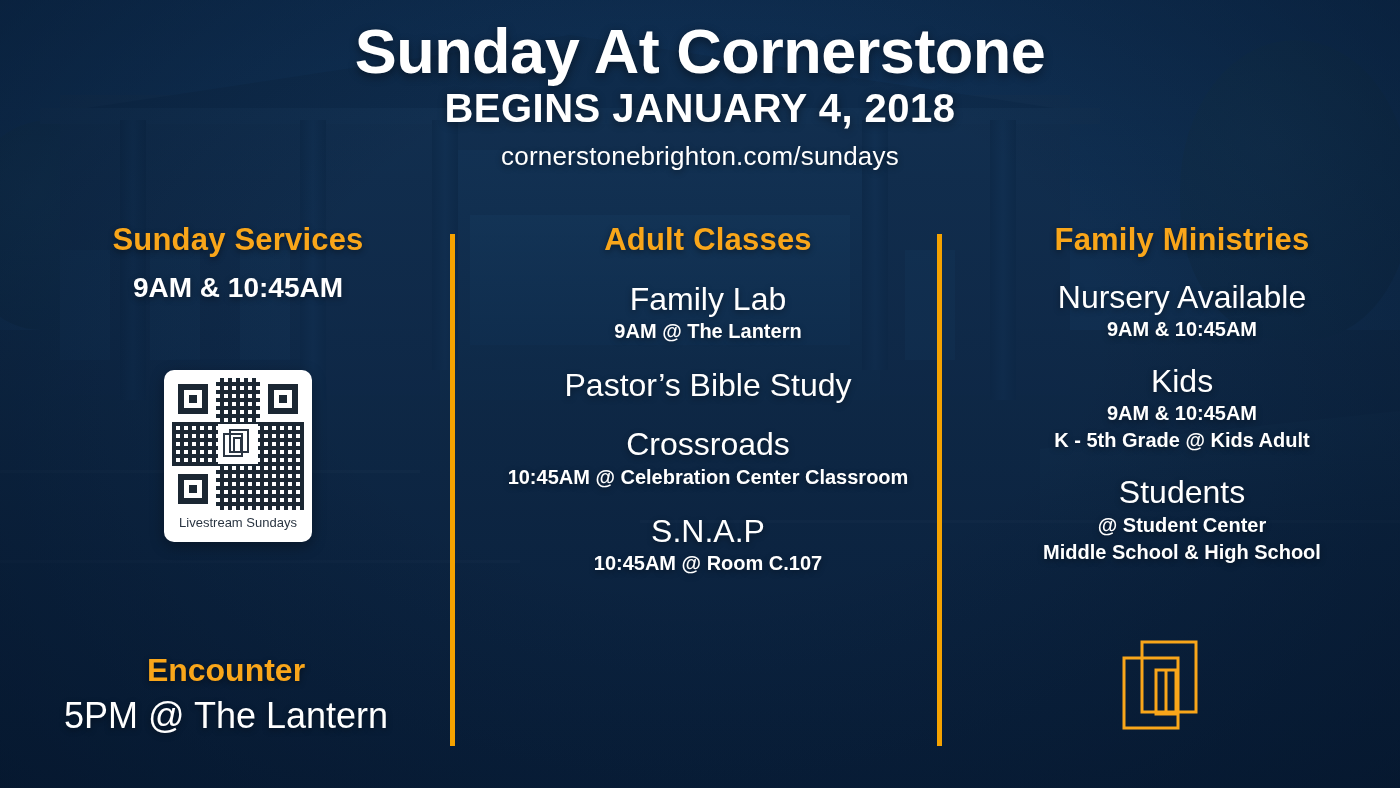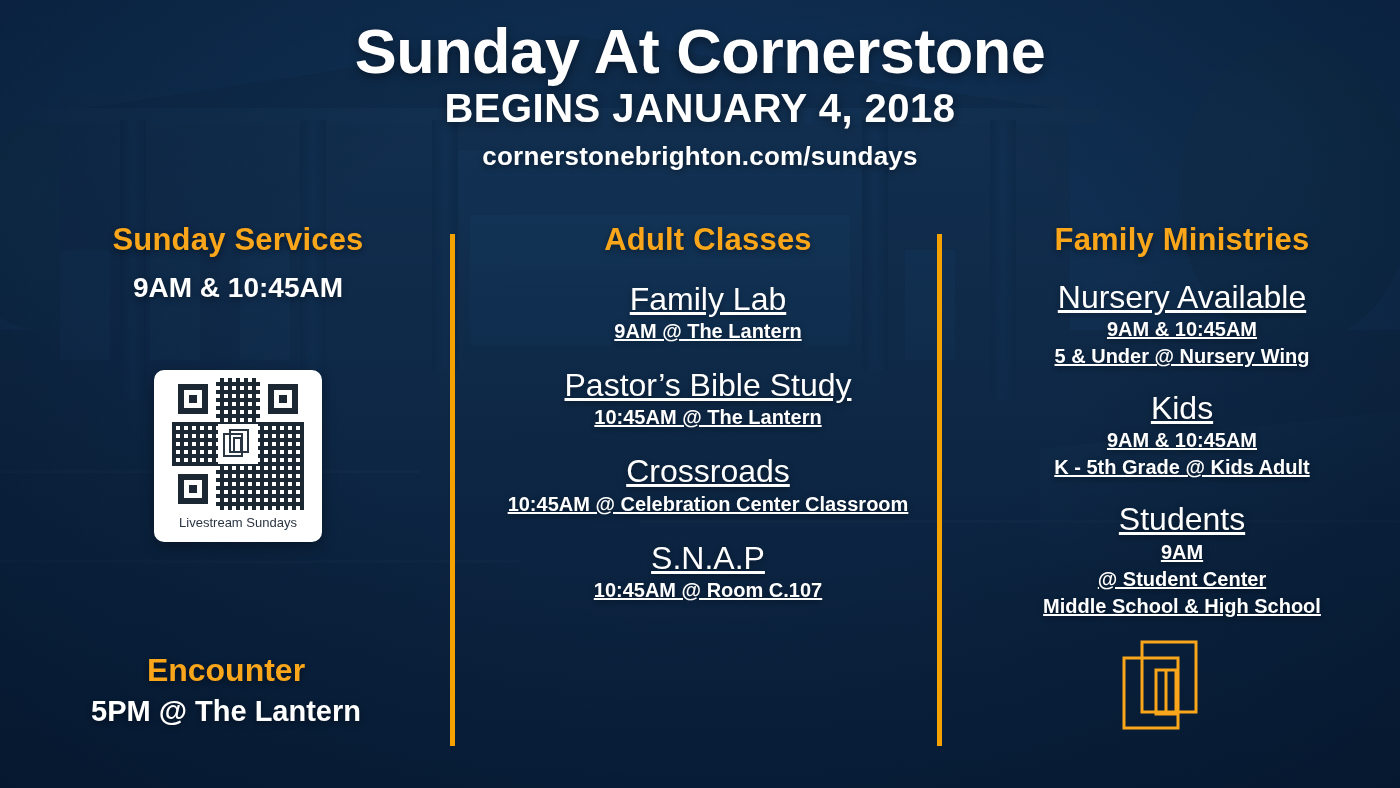--- a/index.html
+++ b/index.html
@@ -127,21 +127,21 @@
   }
   .subtitle {
     font-size: 40px;
     font-weight: bold;
     letter-spacing: .5px;
     margin-top: 2px;
     text-shadow: 0 2px 8px rgba(0,0,0,.45);
   }
   .weblink {
     font-size: 26px;
-    font-weight: bold;
+    font-weight: normal;
     margin-top: 10px;
     letter-spacing: .2px;
     text-shadow: 0 2px 6px rgba(0,0,0,.45);
   }
 
   .columns {
     position: absolute;
     top: 222px;
     left: 0;
     width: 1400px;
@@ -168,21 +168,21 @@
   .divider-2 { left: 937px; }
 
   .col-head {
     color: #f9a61a;
     font-weight: bold;
     font-size: 31px;
     letter-spacing: .2px;
     text-shadow: 0 2px 6px rgba(0,0,0,.45);
   }
 
-  .entry { margin-top: 18px; text-decoration: underline; }
+  .entry { margin-top: 18px; }
   .entry-name {
     font-size: 32px;
     font-weight: normal;
     line-height: 1.1;
     text-shadow: 0 2px 6px rgba(0,0,0,.4);
   }
   .entry-detail {
     font-size: 20px;
     font-weight: bold;
     line-height: 1.25;
@@ -192,21 +192,21 @@
 
   .svc-time {
     font-size: 28px;
     font-weight: bold;
     margin-top: 14px;
     text-shadow: 0 2px 6px rgba(0,0,0,.4);
   }
 
   
   .qr-wrap {
-    width: 168px;
+    width: 148px;
     height: 172px;
     margin: 66px auto 0 auto;
     background: #ffffff;
     border-radius: 10px;
     padding: 8px 8px 4px 8px;
     display: flex;
     flex-direction: column;
     align-items: center;
     box-shadow: 0 4px 14px rgba(0,0,0,.35);
   }
@@ -262,22 +262,22 @@
     width: 452px;
     text-align: center;
   }
   .encounter-name {
     color: #f9a61a;
     font-size: 32px;
     font-weight: bold;
     text-shadow: 0 2px 6px rgba(0,0,0,.45);
   }
   .encounter-detail {
-    font-size: 29px;
-    font-weight: bold;
+    font-size: 36px;
+    font-weight: normal;
     margin-top: 6px;
     text-shadow: 0 2px 6px rgba(0,0,0,.4);
   }
 
   .col-2 .entry { margin-top: 24px; }
   .col-2 .entry:first-of-type { margin-top: 18px; }
 
   .col-3 .entry { margin-top: 22px; }
 
   .logo-mark {
@@ -372,52 +372,49 @@
       <div class="col col-2">
         <div class="col-head">Adult Classes</div>
 
         <div class="entry">
           <div class="entry-name">Family Lab</div>
           <div class="entry-detail">9AM @ The Lantern</div>
         </div>
 
         <div class="entry">
           <div class="entry-name">Pastor’s Bible Study</div>
-          <div class="entry-detail">10:45AM @ The Lantern</div>
         </div>
 
         <div class="entry">
           <div class="entry-name">Crossroads</div>
           <div class="entry-detail">10:45AM @ Celebration Center Classroom</div>
         </div>
 
         <div class="entry">
           <div class="entry-name">S.N.A.P</div>
           <div class="entry-detail">10:45AM @ Room C.107</div>
         </div>
       </div>
 
       <div class="col col-3">
         <div class="col-head">Family Ministries</div>
 
         <div class="entry">
           <div class="entry-name">Nursery Available</div>
           <div class="entry-detail">9AM &amp; 10:45AM</div>
-          <div class="entry-detail">5 &amp; Under @ Nursery Wing</div>
         </div>
 
         <div class="entry">
           <div class="entry-name">Kids</div>
           <div class="entry-detail">9AM &amp; 10:45AM</div>
           <div class="entry-detail">K - 5th Grade @ Kids Adult</div>
         </div>
 
         <div class="entry">
           <div class="entry-name">Students</div>
-          <div class="entry-detail">9AM</div>
           <div class="entry-detail">@ Student Center</div>
           <div class="entry-detail">Middle School &amp; High School</div>
         </div>
 
         <div class="logo-mark">
           <svg width="100" height="100" viewBox="0 0 100 100" aria-hidden="true">
             <rect x="4" y="22" width="54" height="70" fill="none" stroke="#f9a61a" stroke-width="3"></rect>
             <rect x="22" y="6" width="54" height="70" fill="none" stroke="#f9a61a" stroke-width="3"></rect>
             <rect x="36" y="34" width="20" height="44" fill="none" stroke="#f9a61a" stroke-width="3"></rect>
             <line x1="46" y1="34" x2="46" y2="78" stroke="#f9a61a" stroke-width="3"></line>

